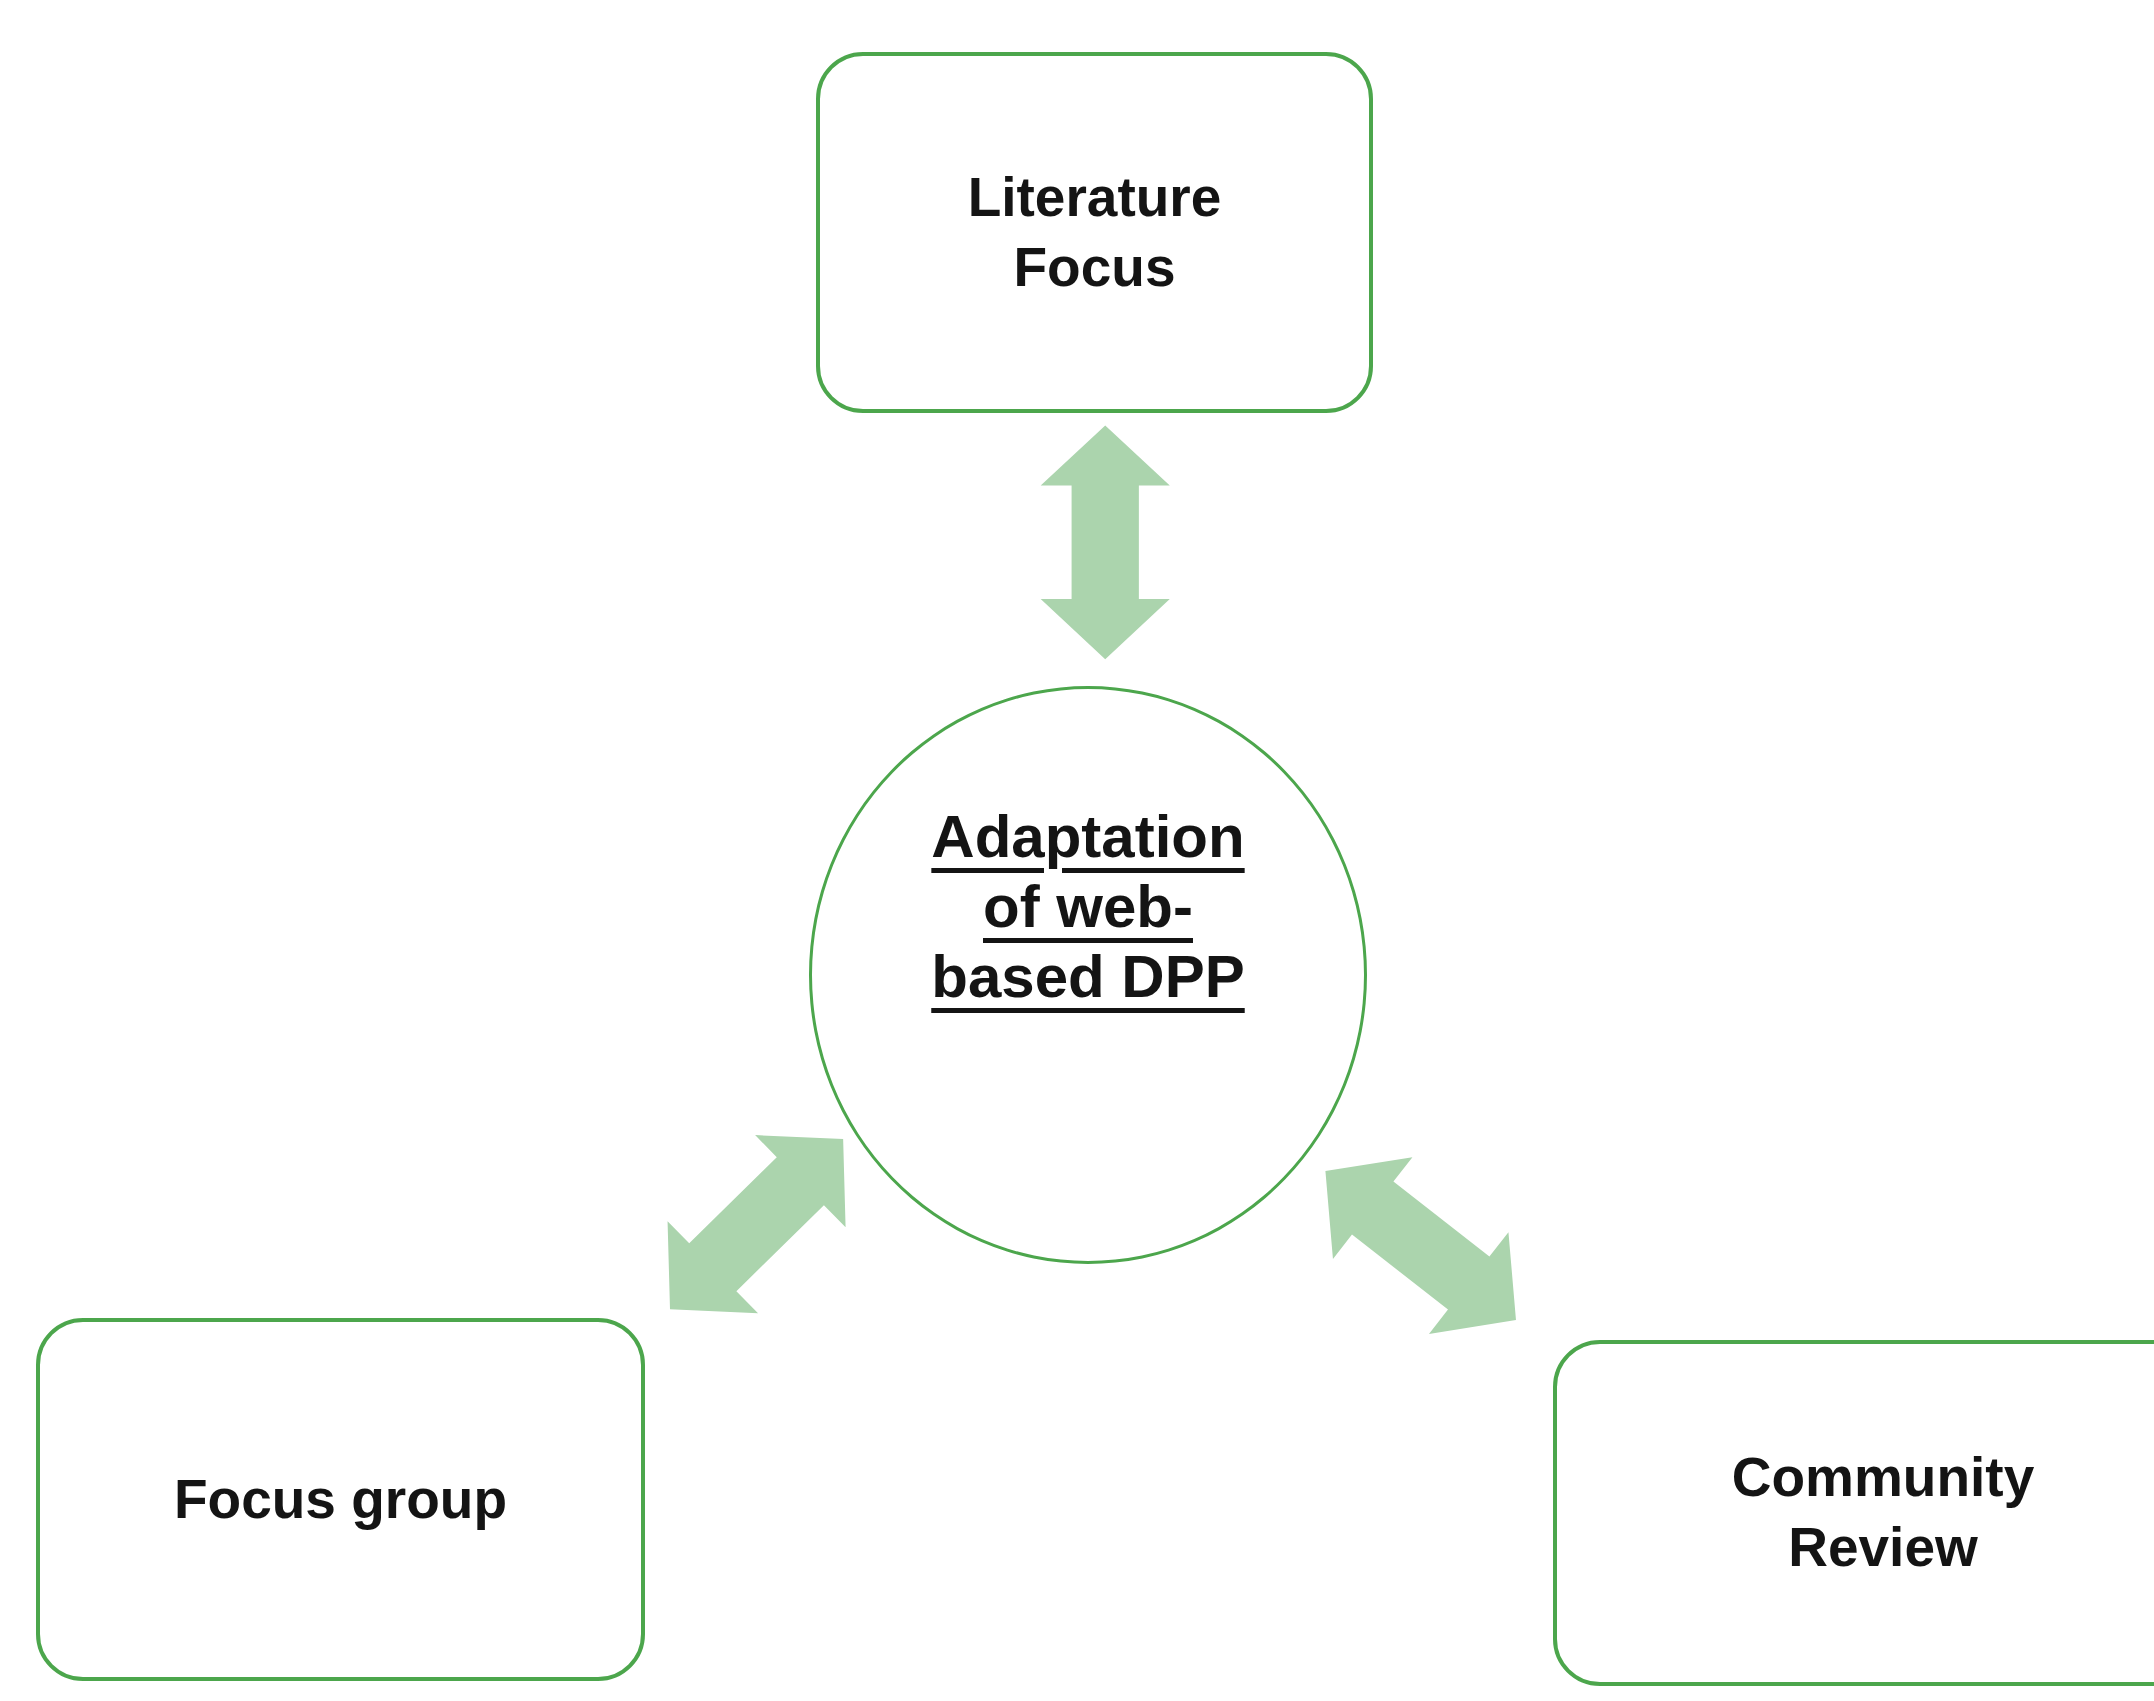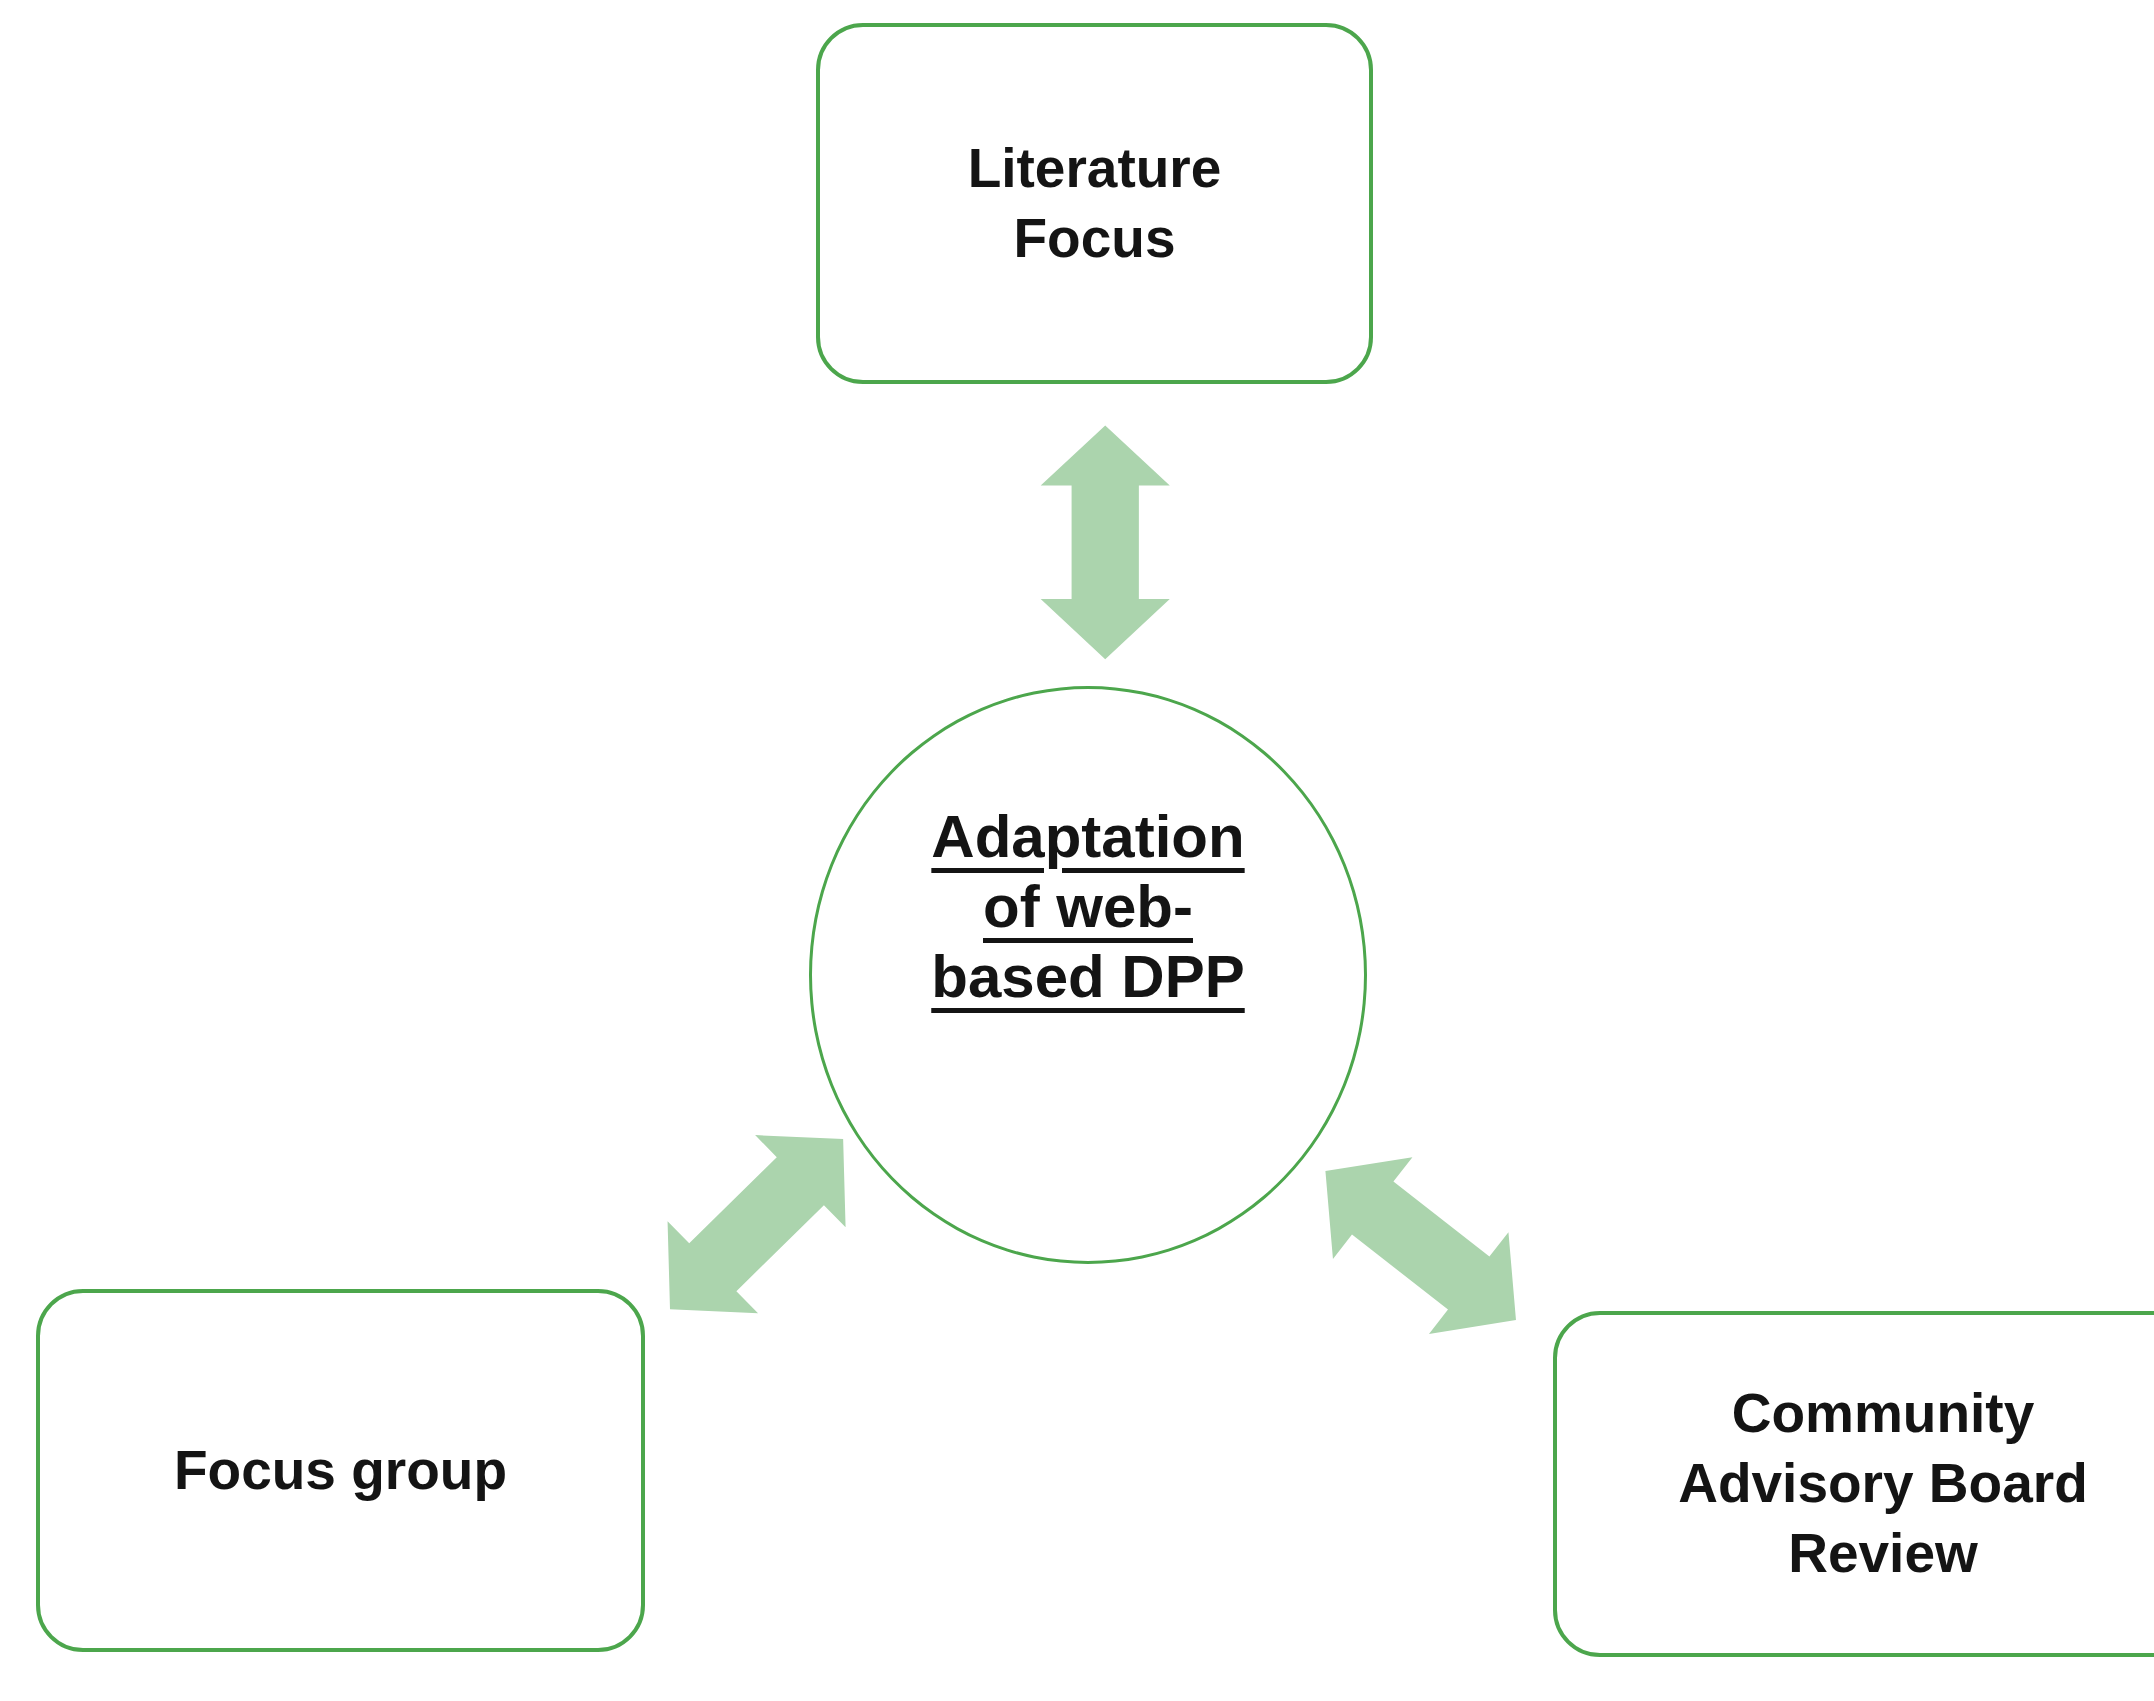--- a/index.html
+++ b/index.html
@@ -28,20 +28,21 @@
     background:var(--background);
     border:4.5px solid var(--node-outline);
     border-radius:47px;
     display:flex;flex-direction:column;
     align-items:center;justify-content:center;
     text-align:center;
     color:var(--text);
     font-weight:700;
     font-size:55px;
     line-height:1.27;
+    margin-top:29px;
   }
   .node-box .line{display:block;}
   .box-literature{left:816px;top:23px;width:557px;height:361px;}
   .box-focus{left:36px;top:1289px;width:609px;height:363px;gap:8px;}
   .box-community{left:1553px;top:1311px;width:660px;height:346px;}
   .center-circle{
     position:absolute;
     left:809px;top:686px;width:558px;height:578px;
     box-sizing:border-box;
     background:var(--background);
@@ -84,18 +85,17 @@
     <span class="line">of web-</span>
     <span class="line">based DPP</span>
   </div>
 
   <div class="node-box box-focus">
     <span class="line">Focus group</span>
   </div>
 
   <div class="node-box box-community">
     <span class="line">Community</span>
-    <span class="line">Advisory Board</span>
     <span class="line">Review</span>
   </div>
 
 </div>
 
 
 </body></html>

